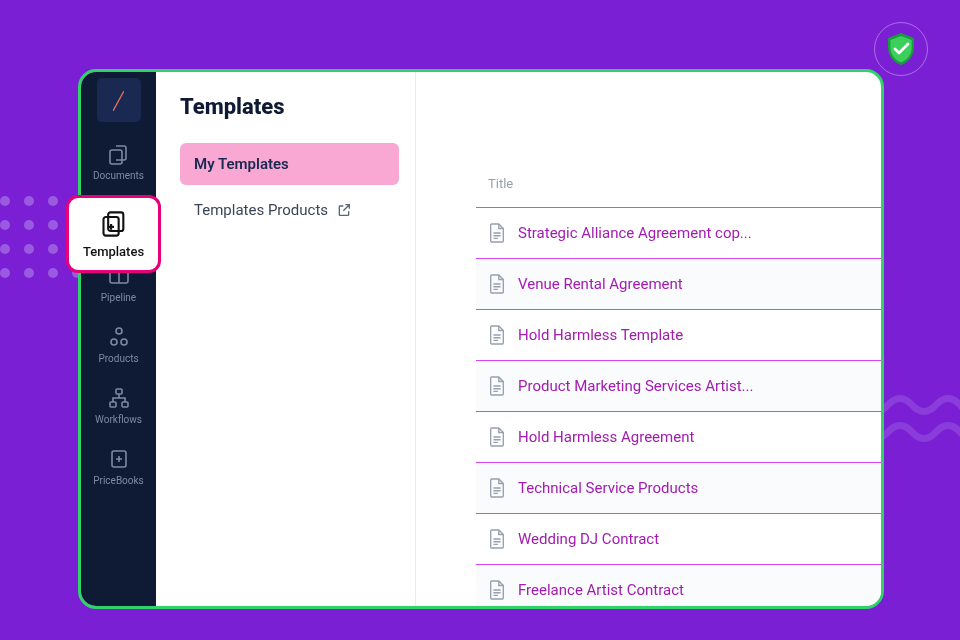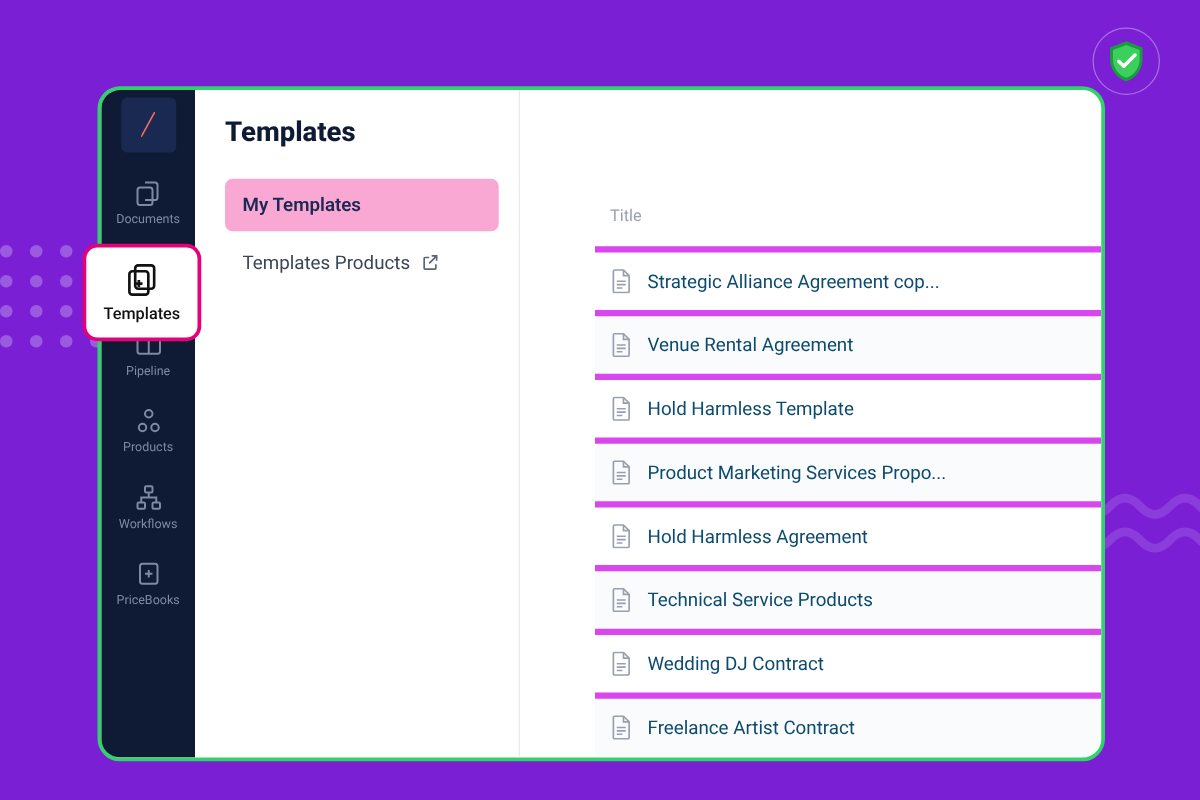--- a/index.html
+++ b/index.html
@@ -152,30 +152,31 @@
   
   .right-panel {
     flex: 1;
     padding: 94px 0 0 60px;
     overflow: hidden;
   }
   .col-header {
     font-size: 13px;
     color: #97a0af;
     padding: 0 0 16px 12px;
+    margin-top: 10px;
   }
   .row {
     display: flex;
     align-items: center;
     gap: 12px;
     height: 51px;
     padding: 0 12px;
-    border-top: 5px solid #d946ef;
+    border-top: 1px solid #d946ef;
     font-size: 15px;
-    color: #0c4a6e;
+    color: #a21caf;
     cursor: pointer;
   }
   .row:nth-child(even) {
     background: #fafbfc;
   }
   .doc-icon { width: 18px; height: 20px; stroke: #97a0af; fill: none; stroke-width: 1.5; flex-shrink: 0; }
 </style>
 </head>
 <body>
 
@@ -301,21 +302,21 @@
               <path d="M4 1h8l5 5v14a1 1 0 0 1-1 1H4a1 1 0 0 1-1-1V2a1 1 0 0 1 1-1z"></path>
               <path d="M12 1v5h5M6 11h8M6 14h8M6 17h5"></path>
             </svg>
           <span>Hold Harmless Template</span>
         </div>
         <div class="row">
           <svg class="doc-icon" viewBox="0 0 20 22">
               <path d="M4 1h8l5 5v14a1 1 0 0 1-1 1H4a1 1 0 0 1-1-1V2a1 1 0 0 1 1-1z"></path>
               <path d="M12 1v5h5M6 11h8M6 14h8M6 17h5"></path>
             </svg>
-          <span>Product Marketing Services Propo...</span>
+          <span>Product Marketing Services Artist...</span>
         </div>
         <div class="row">
           <svg class="doc-icon" viewBox="0 0 20 22">
               <path d="M4 1h8l5 5v14a1 1 0 0 1-1 1H4a1 1 0 0 1-1-1V2a1 1 0 0 1 1-1z"></path>
               <path d="M12 1v5h5M6 11h8M6 14h8M6 17h5"></path>
             </svg>
           <span>Hold Harmless Agreement</span>
         </div>
         <div class="row">
           <svg class="doc-icon" viewBox="0 0 20 22">

